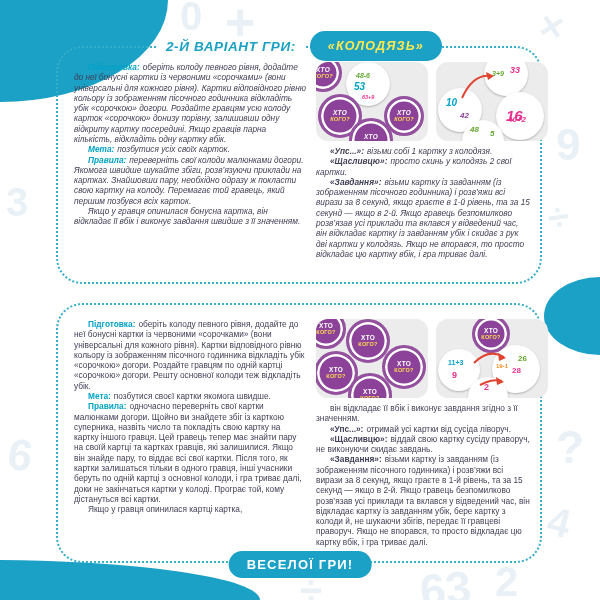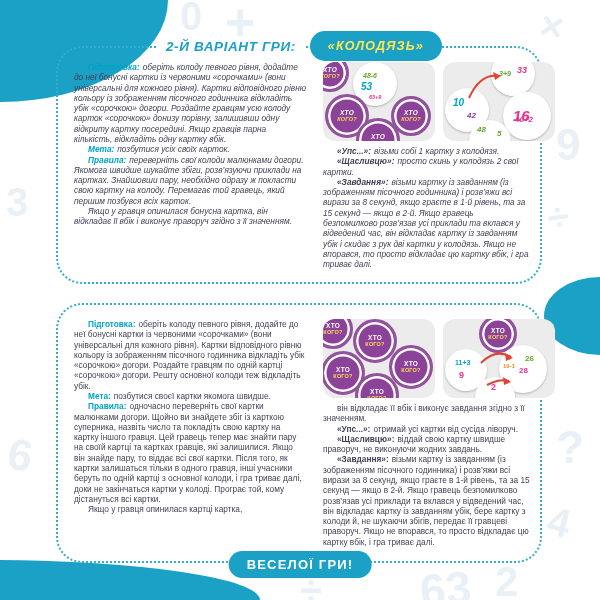--- a/index.html
+++ b/index.html
@@ -31,21 +31,21 @@
   .blob-bl{left:-12px;bottom:0;width:272px;height:40px;border-top-right-radius:272px 40px;}
 
   
   .section{position:absolute;border:2px dotted #35AECB;border-radius:26px;background:transparent;}
   .section-1{left:56px;top:46px;width:482px;height:234px;font-style:italic;}
   .section-2{left:56px;top:303px;width:482px;height:256px;}
   .section-header{position:absolute;top:-15px;left:0;right:0;display:flex;justify-content:center;align-items:center;gap:8px;z-index:3;}
   .hdr-prefix{background:#fff;padding:2px 8px;color:#1BA0C6;font-weight:800;font-size:13.5px;letter-spacing:.6px;white-space:nowrap;}
   .hdr-badge{background:#1BA0C6;color:#FFE94D;font-weight:800;font-size:12.5px;padding:6px 16px;border-radius:15px;letter-spacing:1.2px;white-space:nowrap;box-shadow:0 0 0 2px #1BA0C6;}
 
-  .cols{display:flex;gap:17px;padding:14px 10px 6px 16px;height:calc(100% - 20px);box-sizing:border-box;}
+  .cols{display:flex;gap:10px;padding:14px 10px 6px 16px;height:calc(100% - 20px);box-sizing:border-box;}
   .col-left{width:232px;flex:none;}
   .col-right{flex:1;min-width:0;}
 
   .para{margin:0;font-size:8.3px;line-height:1.24;text-indent:14px;}
   .kw{color:#00A3C6;font-weight:700;margin-right:3px;}
   .kwd{color:#3F3F55;font-weight:700;margin-right:3px;}
 
   
   .panels{display:flex;gap:8px;margin-bottom:5px;}
   .panel{position:relative;width:112px;height:79px;background:#ECECEC;border-radius:12px;overflow:hidden;flex:none;}
@@ -85,21 +85,21 @@
 <div class="section section-1">
   <div class="section-header">
     <span class="hdr-prefix">2-Й ВАРІАНТ ГРИ:</span>
     <span class="hdr-badge">«КОЛОДЯЗЬ»</span>
   </div>
   <div class="cols">
     <div class="col-left">
       <p class="para"><b class="kw">Підготовка:</b><span>оберіть колоду певного рівня, додайте до неї бонусні картки із червоними «сорочками» (вони універсальні для кожного рівня). Картки відповідного рівню кольору із зображенням пісочного годинника відкладіть убік «сорочкою» догори. Роздайте гравцям усю колоду карток «сорочкою» донизу порівну, залишивши одну відкриту картку посередині. Якщо гравців парна кількість, відкладіть одну картку вбік.</span></p>
       <p class="para"><b class="kw">Мета:</b><span>позбутися усіх своїх карток.</span></p>
       <p class="para"><b class="kw">Правила:</b><span>переверніть свої колоди малюнками догори. Якомога швидше шукайте збіги, розв’язуючи приклади на картках. Знайшовши пару, необхідно одразу ж покласти свою картку на колоду. Перемагає той гравець, який першим позбувся всіх карток.</span></p>
-      <p class="para"><span>Якщо у гравця опинилася бонусна картка, він відкладає її вбік і виконує праворуч згідно з її значенням.</span></p>
+      <p class="para"><span>Якщо у гравця опинилася бонусна картка, він відкладає її вбік і виконує завдання швидше з її значенням.</span></p>
     </div>
     <div class="col-right">
       <div class="panels">
 
         <div class="panel">
           <div class="card-back" style="left:-12px;top:-8px;width:38px;height:38px;">
               <span class="l1">ХТО</span>
               <span class="l2">КОГО?</span>
             </div>
           <div class="card-face" style="left:30px;top:0px;width:44px;height:44px;">
@@ -205,19 +205,19 @@
           <svg class="arrow-svg" width="112" height="79" viewBox="0 0 112 79">
             <path d="M38 44 C 48 34, 58 32, 68 38" stroke="#E04432" stroke-width="2" fill="none"></path>
             <polygon points="70,39 62,34 63,42" fill="#E04432"></polygon>
             <path d="M44 66 C 52 62, 58 60, 66 62" stroke="#E04432" stroke-width="2" fill="none"></path>
             <polygon points="68,63 60,58 61,66" fill="#E04432"></polygon>
           </svg>
         </div>
       </div>
       <p class="para"><span>він відкладає її вбік і виконує завдання згідно з її значенням.</span></p>
       <p class="para"><b class="kwd">«Упс...»:</b><span>отримай усі картки від сусіда ліворуч.</span></p>
-      <p class="para"><b class="kwd">«Щасливцю»:</b><span>віддай свою картку швидше праворуч, не виконуючи жодних завдань.</span></p>
+      <p class="para"><b class="kwd">«Щасливцю»:</b><span>віддай свою картку сусіду праворуч, не виконуючи скидає завдань.</span></p>
       <p class="para"><b class="kwd">«Завдання»:</b><span>візьми картку із завданням (із зображенням пісочного годинника) і розв’яжи всі вирази за 8 секунд, якщо граєте в 1-й рівень, та за 15 секунд — якщо в 2-й. Якщо гравець безпомилково розв’язав усі приклади та вклався у відведений час, він відкладає картку із завданням убік, бере картку з колоди й, не шукаючи збігів, передає її гравцеві праворуч. Якщо не впорався, то просто відкладає цю картку вбік, і гра триває далі.</span></p>
     </div>
   </div>
 </div>
 
 <div class="footer-badge">ВЕСЕЛОЇ ГРИ!</div>
 
 </body></html>

